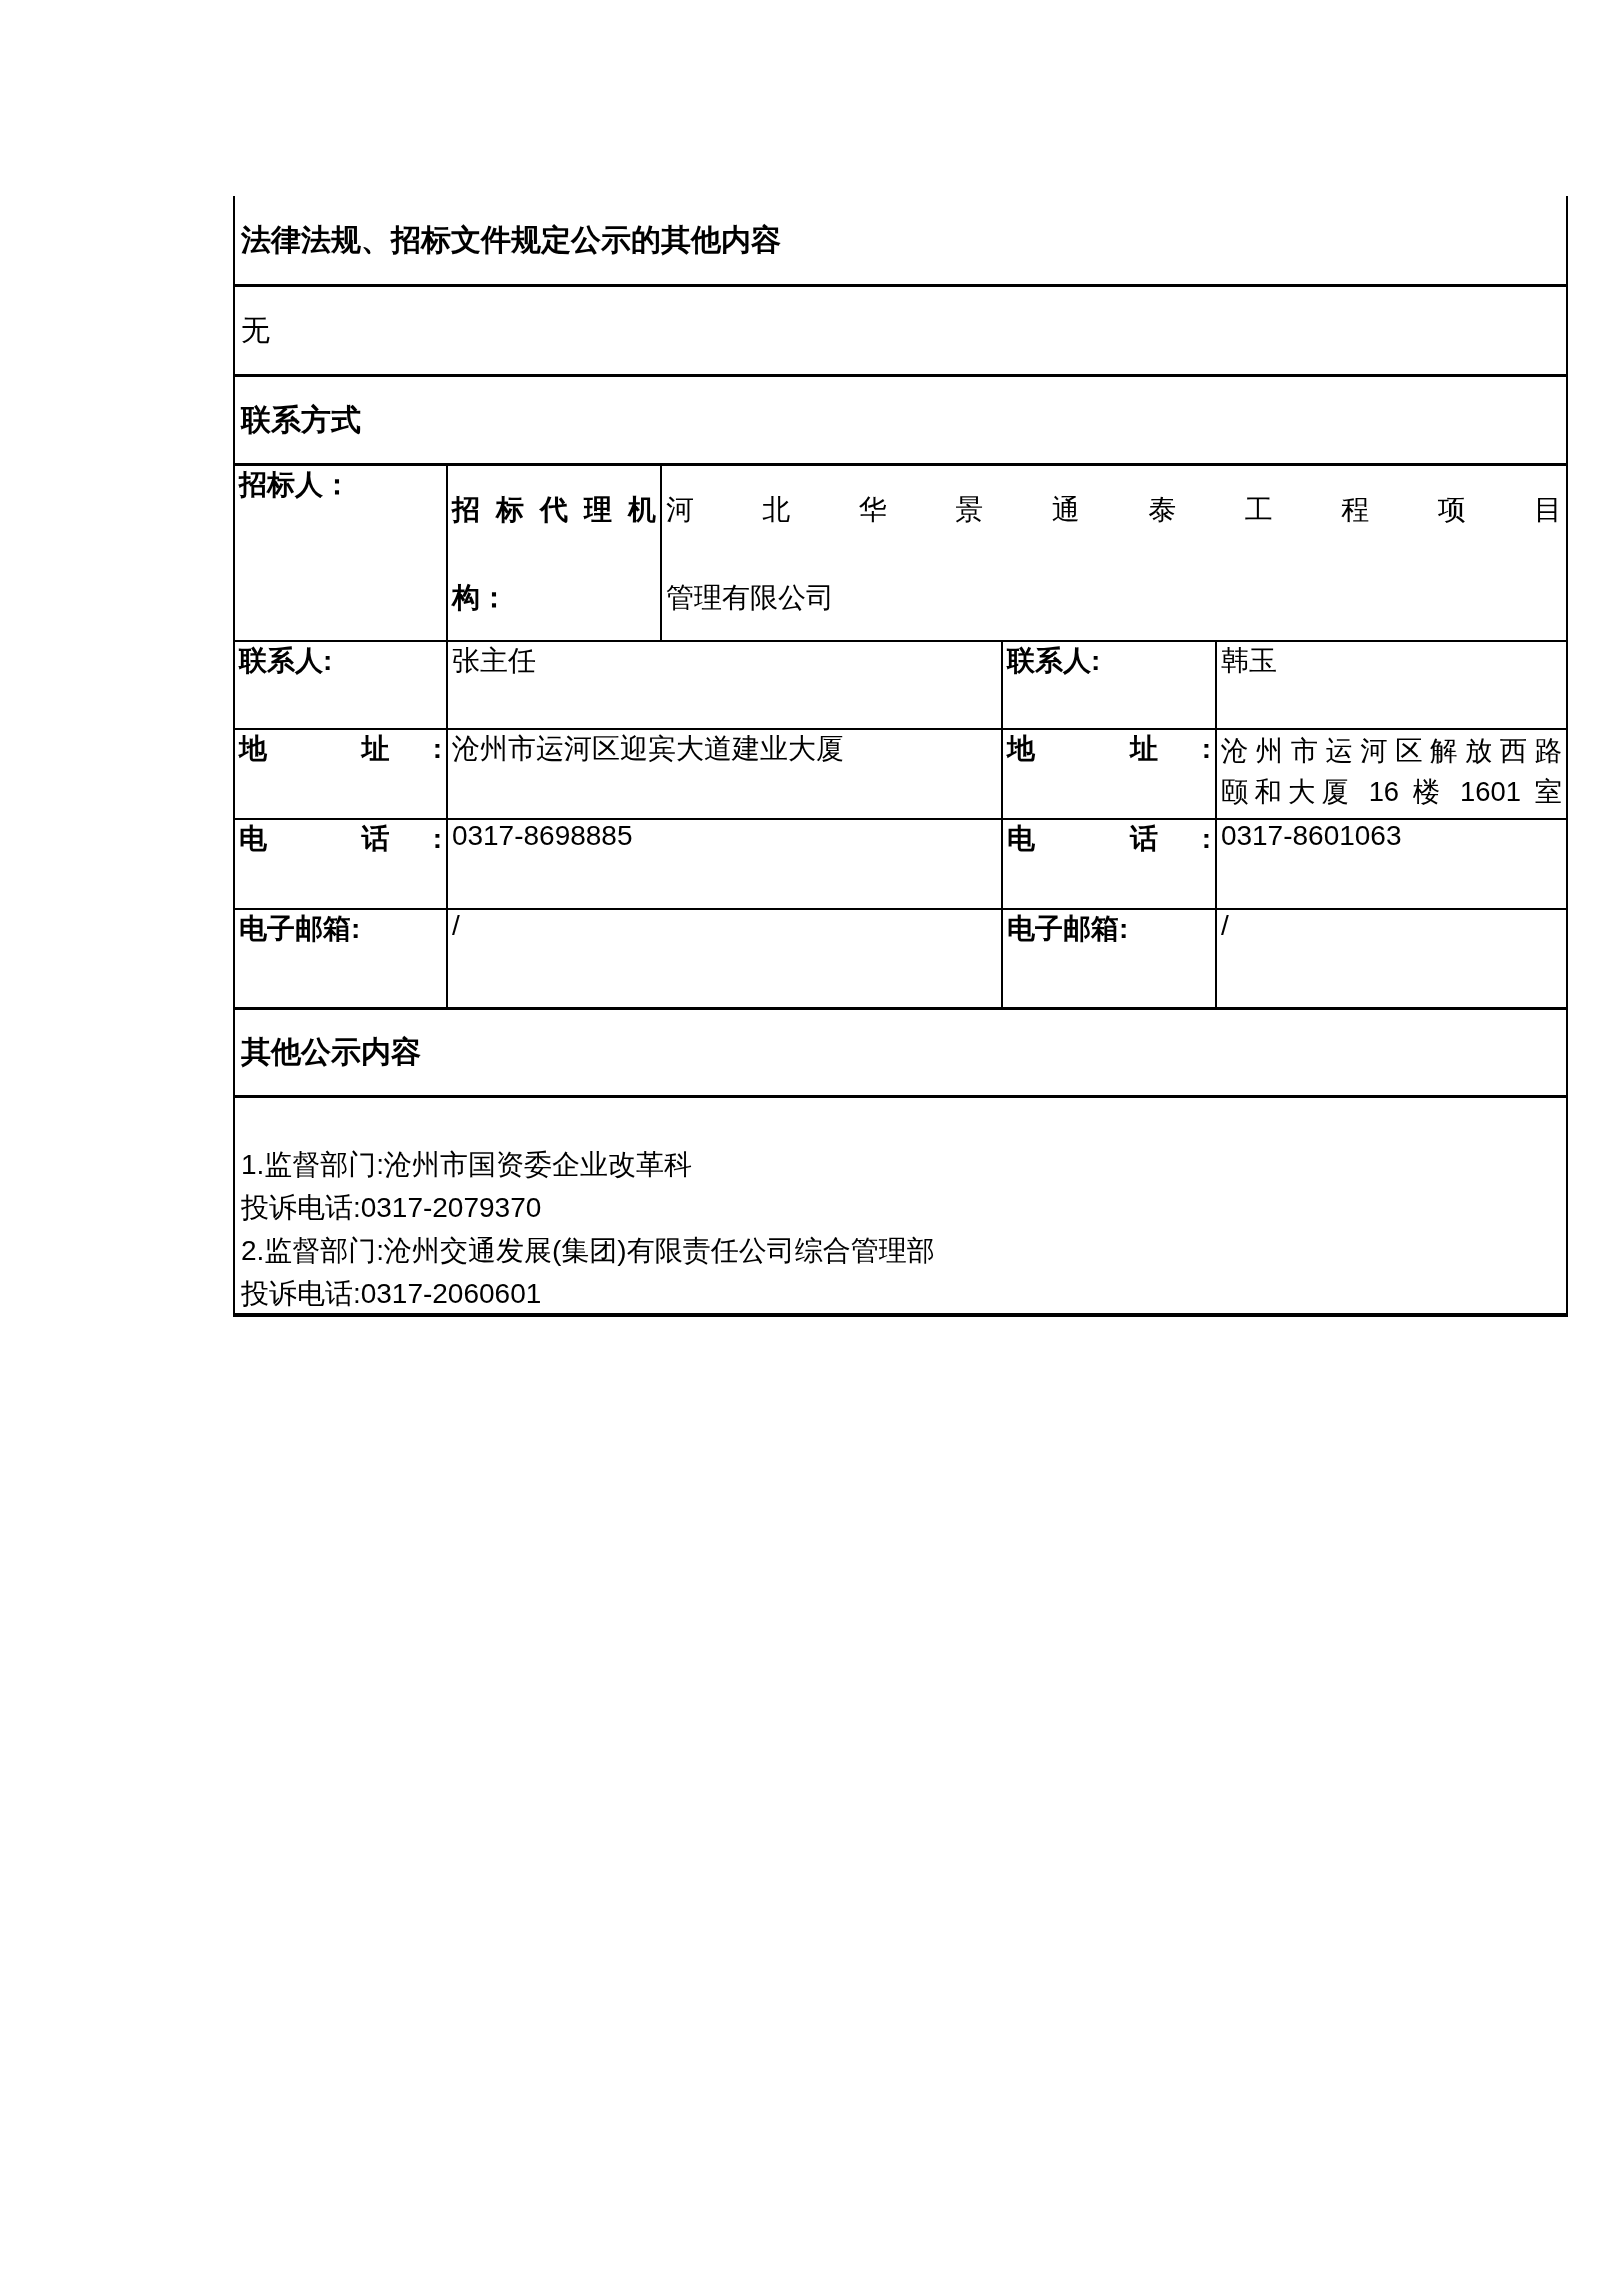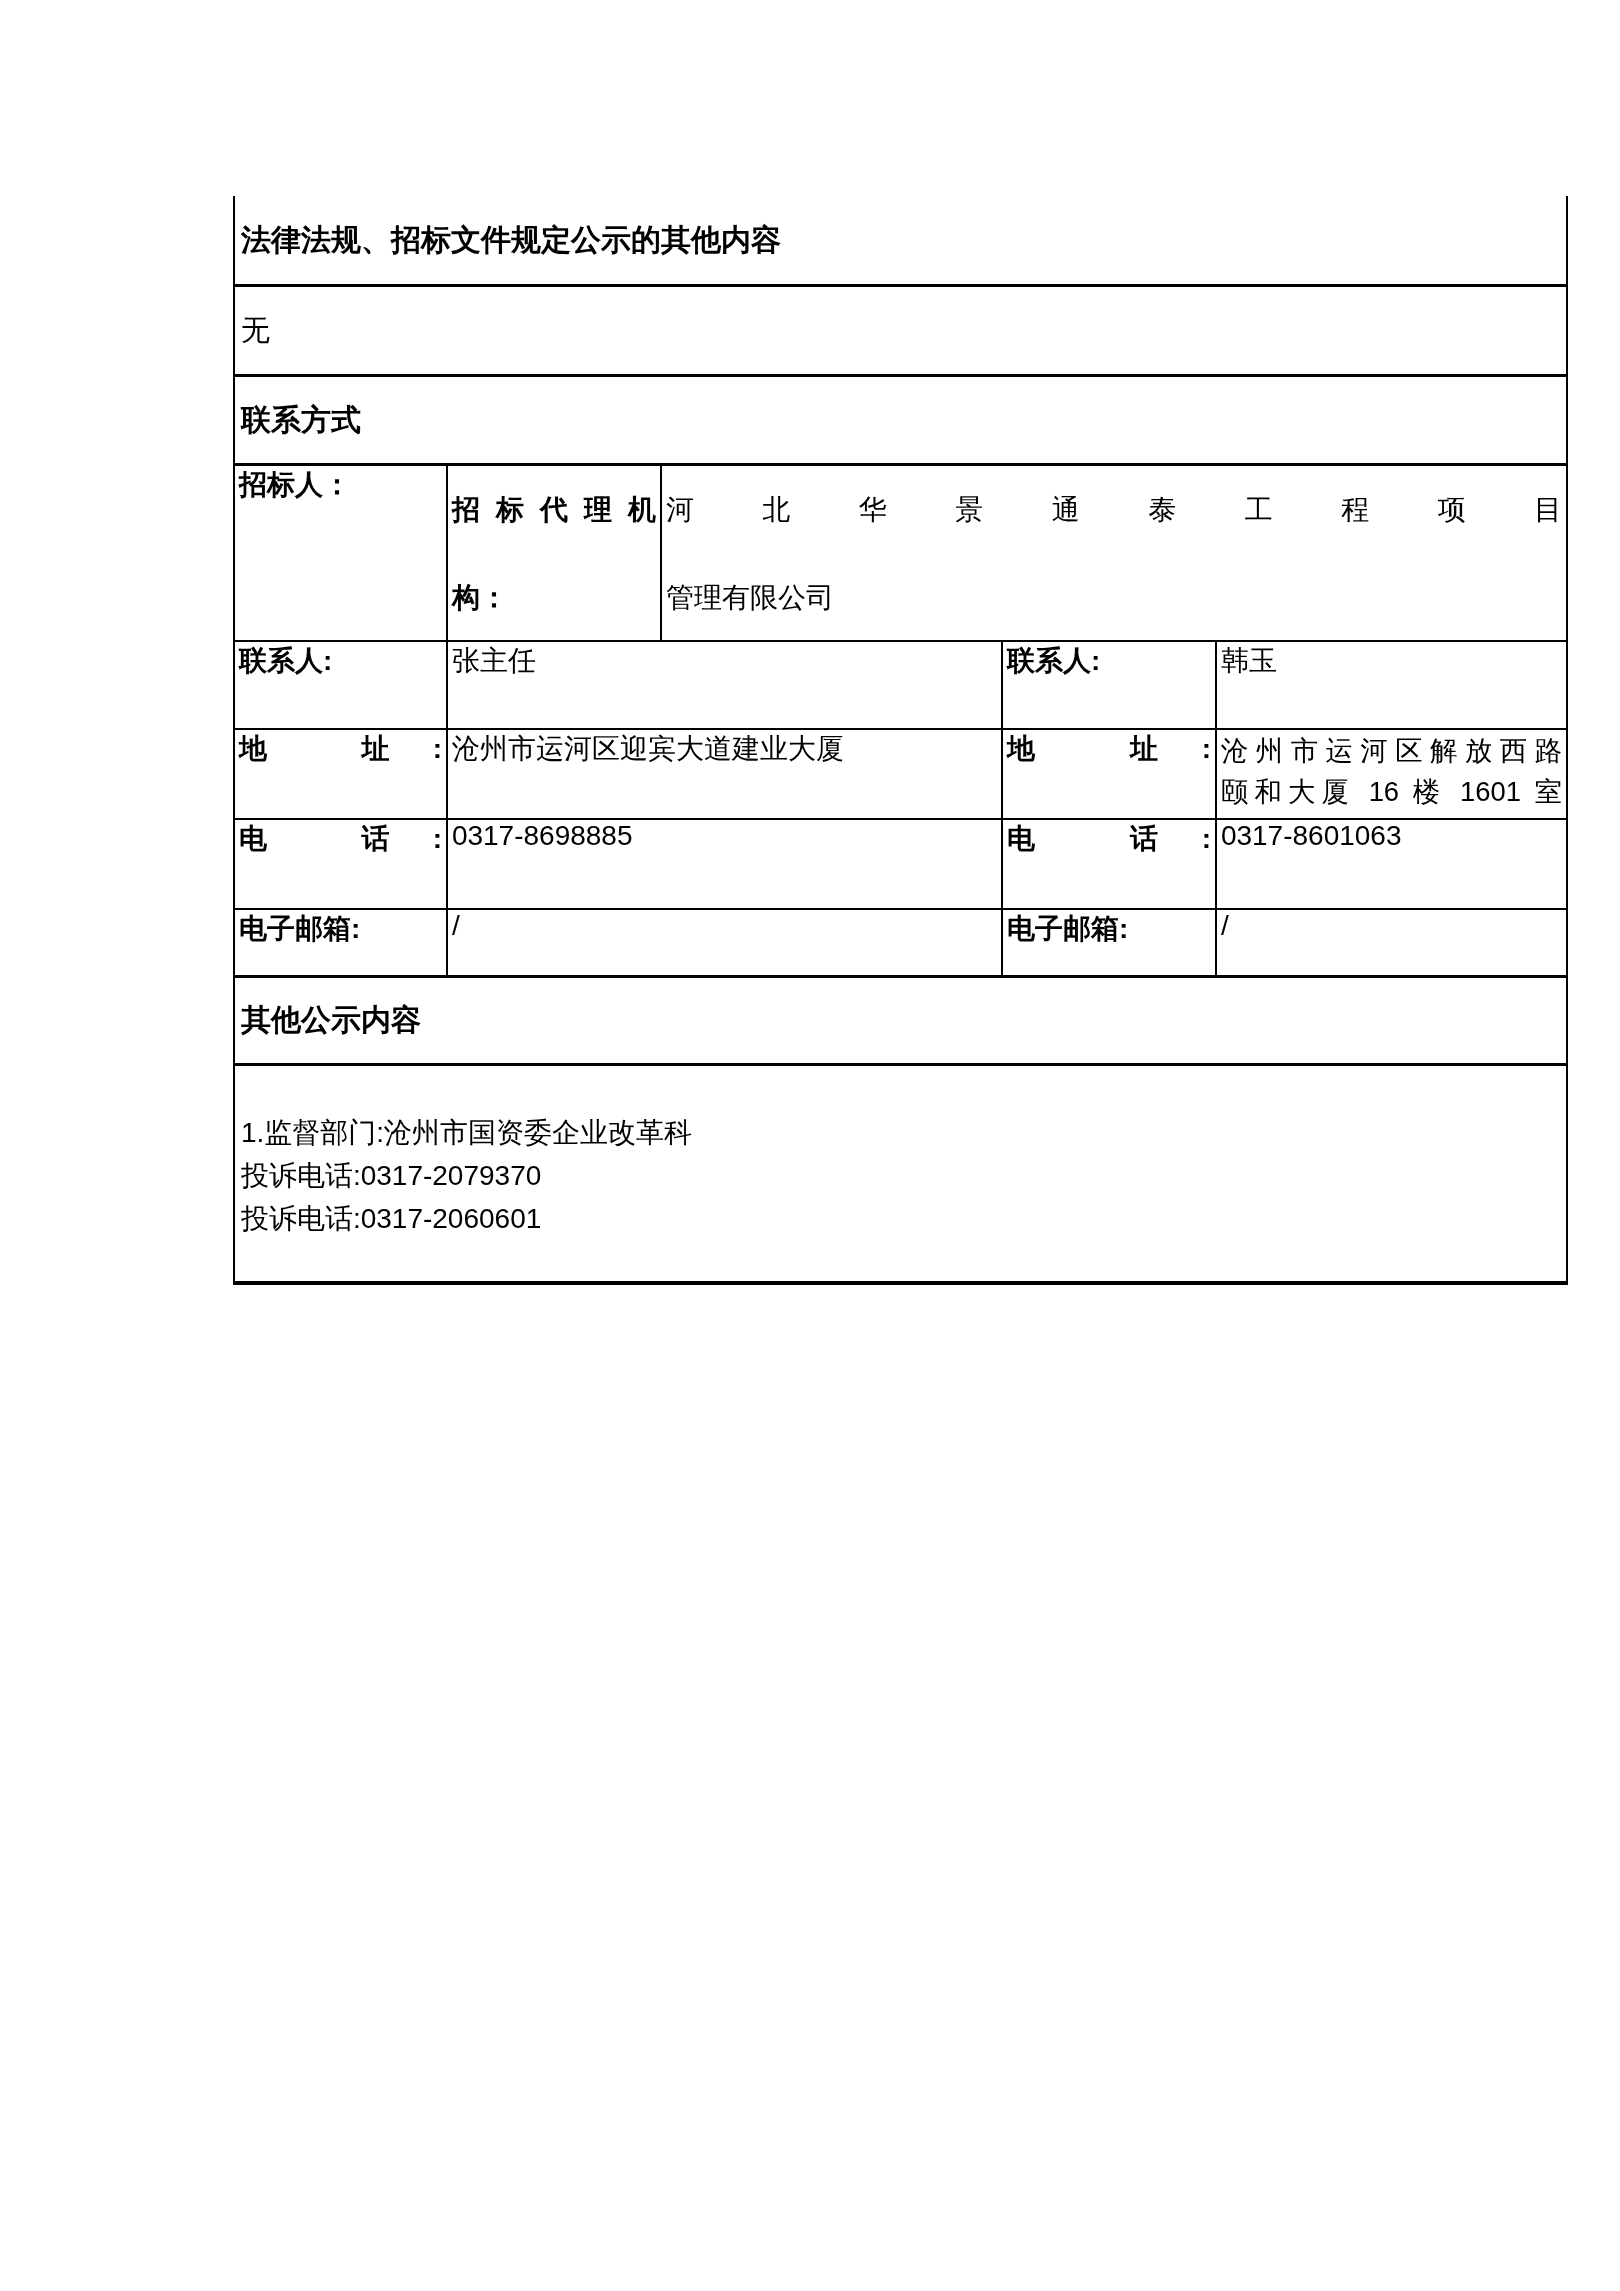--- a/index.html
+++ b/index.html
@@ -120,21 +120,21 @@
         <span>0317-8698885</span>
       </div>
       <div class="c c3 lbl">
         <div class="dist">电 话:</div>
       </div>
       <div class="c c4 val">
         <span>0317-8601063</span>
       </div>
     </div>
 
-    <div class="row thick" style="height:68px">
+    <div class="row thick" style="height:100px">
       <div class="c c1 lbl">
         <span>电子邮箱:</span>
       </div>
       <div class="c c2 val">
         <span>/</span>
       </div>
       <div class="c c3 lbl">
         <span>电子邮箱:</span>
       </div>
       <div class="c c4 val">
@@ -143,19 +143,20 @@
     </div>
 
     <div class="row hdr thick" style="height:88px">
       <span>其他公示内容</span>
     </div>
 
     <div class="row other last" style="height:173px">
       <div class="lines">
           <div>1.监督部门:沧州市国资委企业改革科</div>
           <div>投诉电话:0317-2079370</div>
+          <div>2.监督部门:沧州交通发展(集团)有限责任公司综合管理部</div>
           <div>投诉电话:0317-2060601</div>
         </div>
     </div>
 
   </div>
 </div>
 
 
 </body></html>

